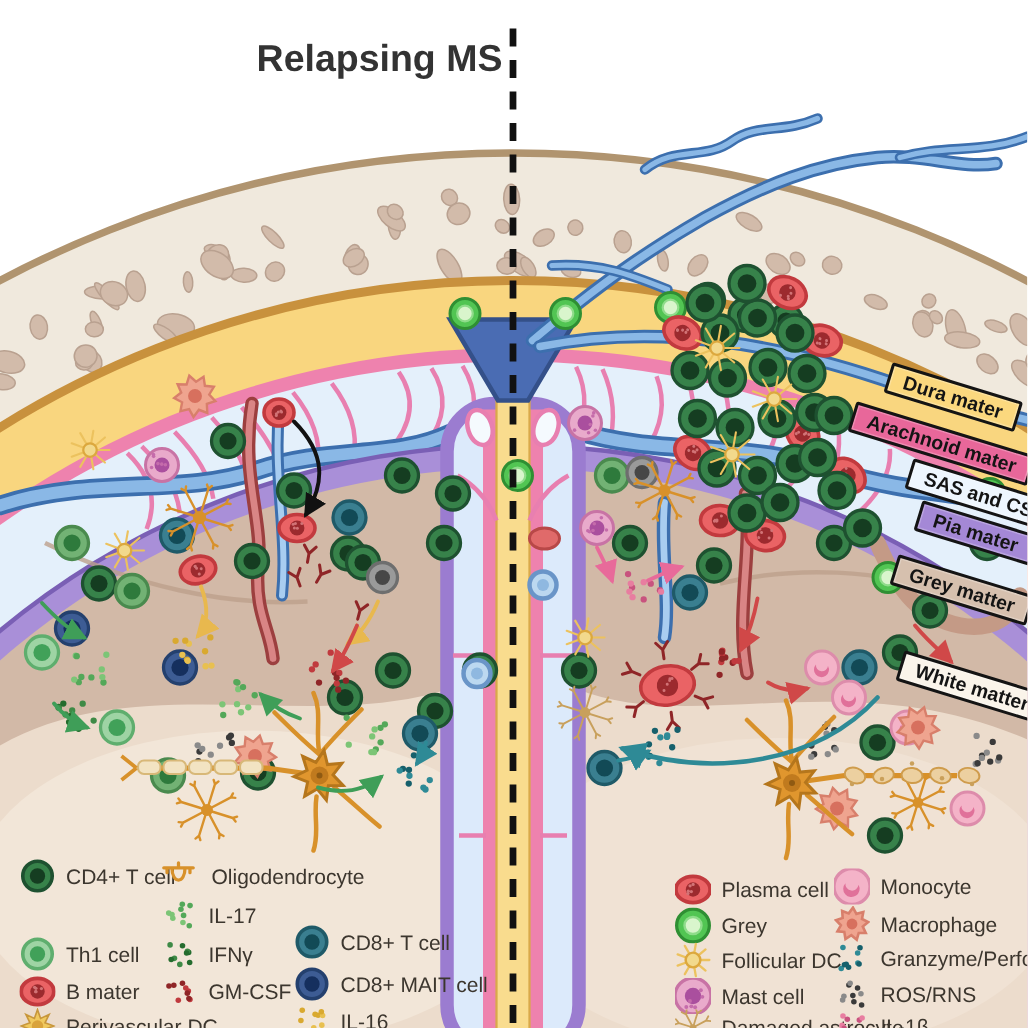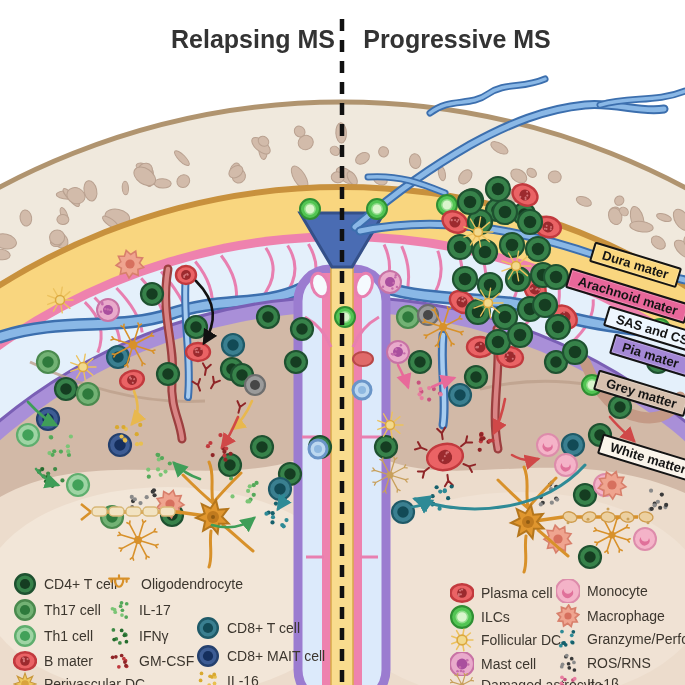--- a/index.html
+++ b/index.html
@@ -781,47 +781,37 @@
         <path d="M412,490 C420,489 426,487 432,484" stroke="#2e8a96" stroke-width="2.6" fill="none" marker-end="url(#mk-2e8a96)" stroke-linecap="round"></path>
         <path d="M585,448 C545,492 475,502 415,482" stroke="#2e8a96" stroke-width="3" fill="none" marker-end="url(#mk-2e8a96)" stroke-linecap="round"></path>
         <path d="M398,348 C403,358 406,364 408,370" stroke="#e86a9a" stroke-width="2.6" fill="none" marker-end="url(#mk-e86a9a)" stroke-linecap="round"></path>
         <path d="M432,370 C440,366 448,363 454,361" stroke="#e86a9a" stroke-width="2.6" fill="none" marker-end="url(#mk-e86a9a)" stroke-linecap="round"></path>
       </g>
       <line x1="342" y1="2" x2="342" y2="680" stroke="#111111" stroke-width="4.5" stroke-dasharray="12 9"></line>
       <rect x="0" y="680" width="685" height="5" fill="#b3aca6"></rect>
     </svg>
 
   <div class="title" id="title-left">Relapsing MS</div>
-  <div class="title" id="title-right">Progressive MS</div>
 
   <div class="layer-label" id="lbl-dura">Dura mater</div>
   <div class="layer-label" id="lbl-arachnoid">Arachnoid mater</div>
   <div class="layer-label" id="lbl-sas">SAS and CSF</div>
   <div class="layer-label" id="lbl-pia">Pia mater</div>
   <div class="layer-label" id="lbl-grey">Grey matter</div>
   <div class="layer-label" id="lbl-white">White matter</div>
 
   <div class="lrow" style="left:13px;top:555px">
     <svg class="licon" viewBox="0 0 22 22">
         <g>
           <circle cx="11" cy="11" r="9" fill="#37824a" stroke="#1e5130" stroke-width="2.2"></circle>
           <circle cx="11" cy="11" r="4.68" fill="#153d21"></circle>
         </g>
       </svg>
     <span>CD4+ T cell</span>
     </div>
-  <div class="lrow" style="left:13px;top:581px">
-    <svg class="licon" viewBox="0 0 22 22">
-        <g>
-          <circle cx="11" cy="11" r="9" fill="#72b274" stroke="#4a8a4e" stroke-width="2.2"></circle>
-          <circle cx="11" cy="11" r="4.68" fill="#2e7a3c"></circle>
-        </g>
-      </svg>
-    <span>Th17 cell</span>
-    </div>
   <div class="lrow" style="left:13px;top:607px">
     <svg class="licon" viewBox="0 0 22 22">
         <g>
           <circle cx="11" cy="11" r="9" fill="#9ed4a4" stroke="#5fae6e" stroke-width="2.2"></circle>
           <circle cx="11" cy="11" r="4.68" fill="#41a159"></circle>
         </g>
       </svg>
     <span>Th1 cell</span>
     </div>
   <div class="lrow" style="left:13px;top:632px">
@@ -974,21 +964,21 @@
       </svg>
     <span>Plasma cell</span>
     </div>
   <div class="lrow" style="left:450px;top:588px">
     <svg class="licon" viewBox="0 0 22 22">
         <g>
           <circle cx="11" cy="11" r="10" fill="#52c553" stroke="#2f8f33" stroke-width="2"></circle>
           <circle cx="11" cy="11" r="5.2" fill="#d9f5cc" stroke="#8fdc8a" stroke-width="1.5"></circle>
         </g>
       </svg>
-    <span>ILCs</span>
+    <span>Grey</span>
     </div>
   <div class="lrow" style="left:450px;top:635px">
     <svg class="licon" viewBox="0 0 22 22">
         <g>
           <circle cx="11" cy="11" r="11" fill="#e9aacb" stroke="#c873a5" stroke-width="2"></circle>
           <circle cx="11" cy="11" r="5" fill="#aa4f9e"></circle>
           <circle cx="6.907724622770919" cy="17.705212620027435" r="1.2" fill="#c56cab"></circle>
           <circle cx="9.141075102880658" cy="14.098028120713305" r="1.2" fill="#c56cab"></circle>
           <circle cx="16.71804698216735" cy="11.513477366255145" r="1.2" fill="#c56cab"></circle>
           <circle cx="15.811479766803842" cy="7.531807270233196" r="1.2" fill="#c56cab"></circle>

